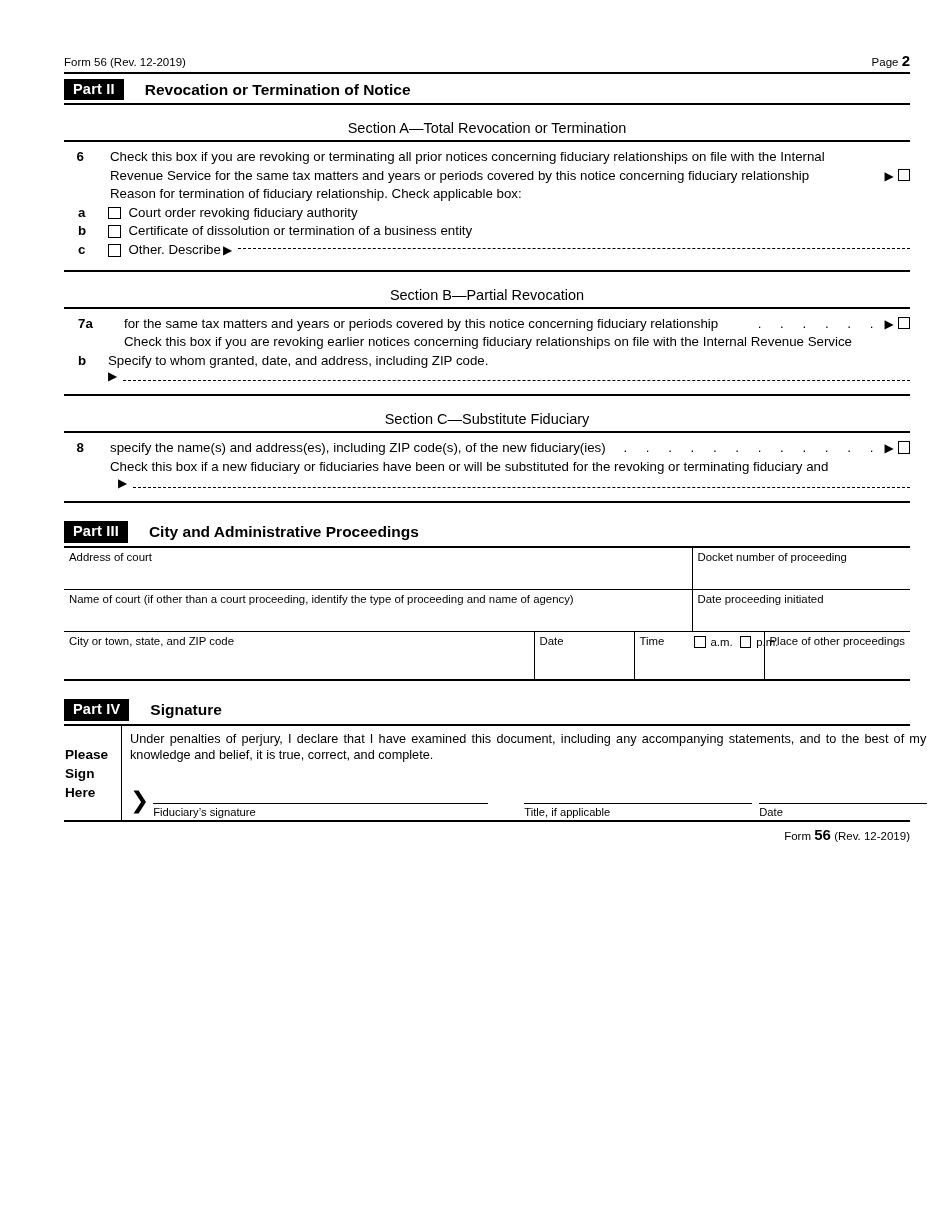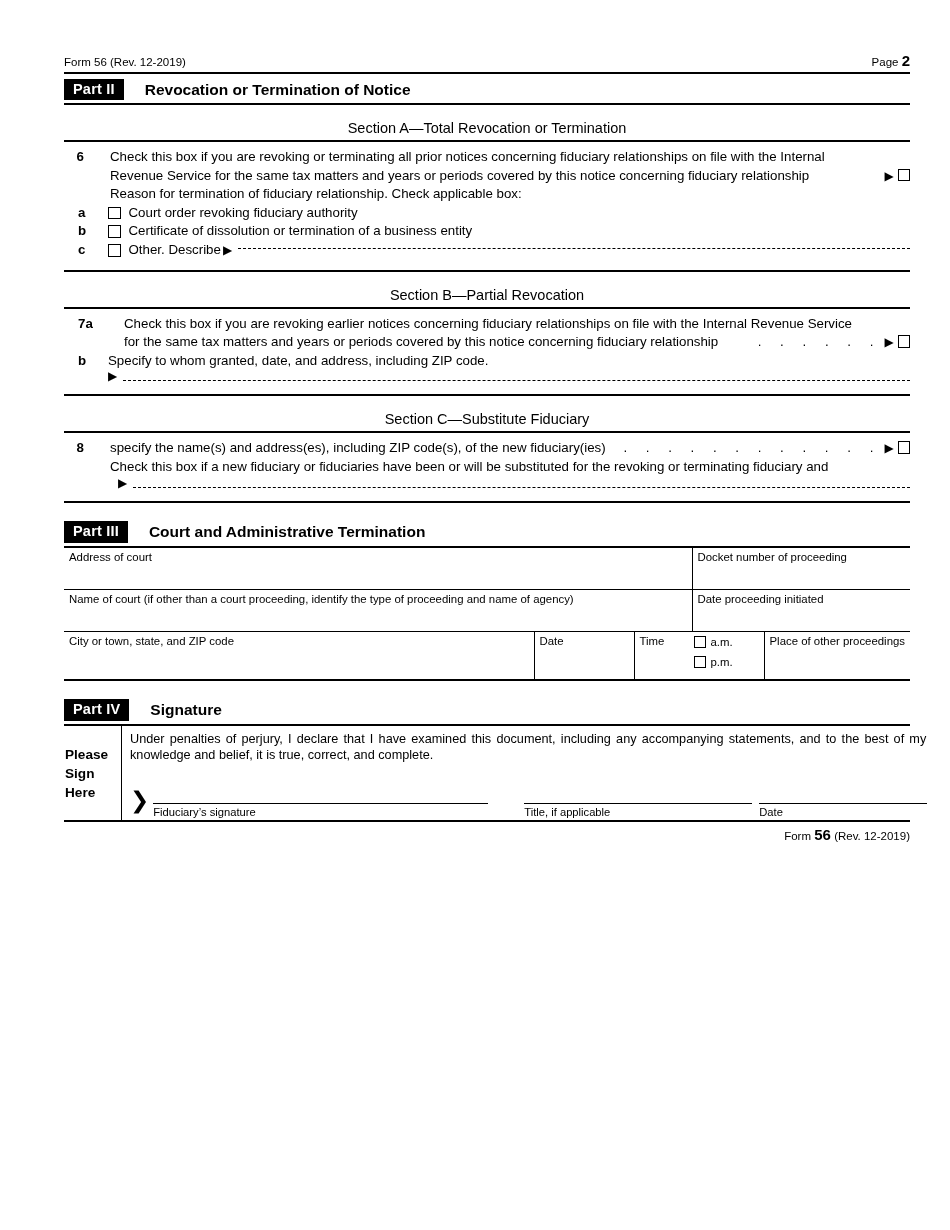--- a/index.html
+++ b/index.html
@@ -155,21 +155,21 @@
     font-size: 11.4px;
     line-height: 13px;
   }
   .tbl td.last { border-right: none; }
   .tbl tr.lastrow td { border-bottom: none; }
   .cell-h38 { height: 38px; }
   .cell-h44 { height: 44px; }
 
   .ampm-wrap {
     display: flex;
-    flex-direction: column;
+    flex-direction: row;
     gap: 7px;
     padding-top: 1px;
   }
   .ampm {
     display: flex;
     align-items: center;
     font-size: 11.4px;
   }
   .ampm .ck { width: 11.5px; height: 11.5px; margin-right: 5px; vertical-align: middle; }
 
@@ -287,29 +287,29 @@
     <div class="rule-thick"></div>
 
     <div class="section-band">Section B—Partial Revocation</div>
     <div class="rule-thick"></div>
 
     <div class="gap6"></div>
 
     <div class="row">
       <div class="num" style="width:44px;flex:0 0 44px;text-align:left;padding-left:14px;">7a</div>
       <div class="body-txt para">
-        <div>Check this box if you are revoking earlier notices concerning fiduciary relationships on file with the Internal Revenue Service</div>
         <div style="position:relative;">
           <span>for the same tax matters and years or periods covered by this notice concerning fiduciary relationship</span>
           <span class="endmark">
             <span class="leaders">. . . . . .</span>
             <span class="tri">▶</span>
             <span class="ck"></span>
           </span>
         </div>
+        <div>Check this box if you are revoking earlier notices concerning fiduciary relationships on file with the Internal Revenue Service</div>
       </div>
     </div>
 
     <div class="sub-line">
       <div class="num-wide">b</div>
       <span>Specify to whom granted, date, and address, including ZIP code.</span>
     </div>
     <div class="arrow-row">
       <span class="tri">▶</span>
       <span class="dash-line" style="margin-left:2px;"></span>
@@ -342,21 +342,21 @@
       <span class="dash-line" style="margin-left:2px;"></span>
     </div>
 
     <div class="gap10"></div>
     <div class="rule-thick"></div>
 
     <div class="gap14"></div>
 
     <div class="part-header">
       <span class="part-badge">Part III</span>
-      <span class="part-title">Court and Administrative Termination</span>
+      <span class="part-title">City and Administrative Proceedings</span>
     </div>
     <div class="rule-thick"></div>
 
     <table class="tbl">
       <colgroup>
         <col style="width:470px;">
         <col style="width:100px;">
         <col style="width:58px;">
         <col style="width:72px;">
         <col style="width:146px;">

